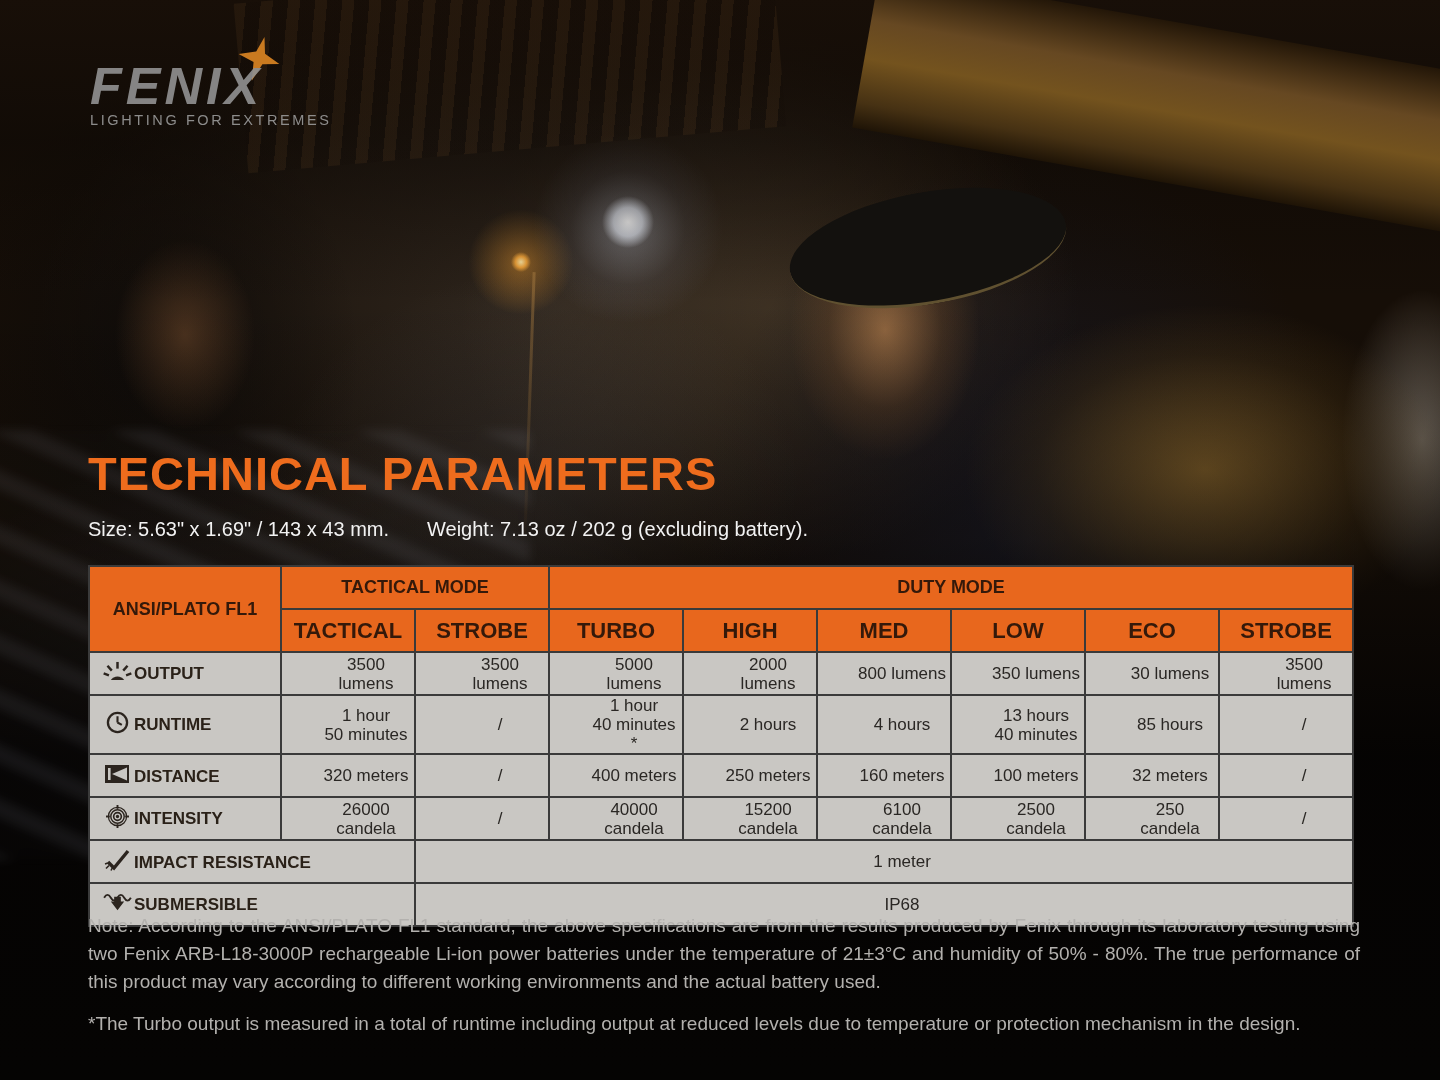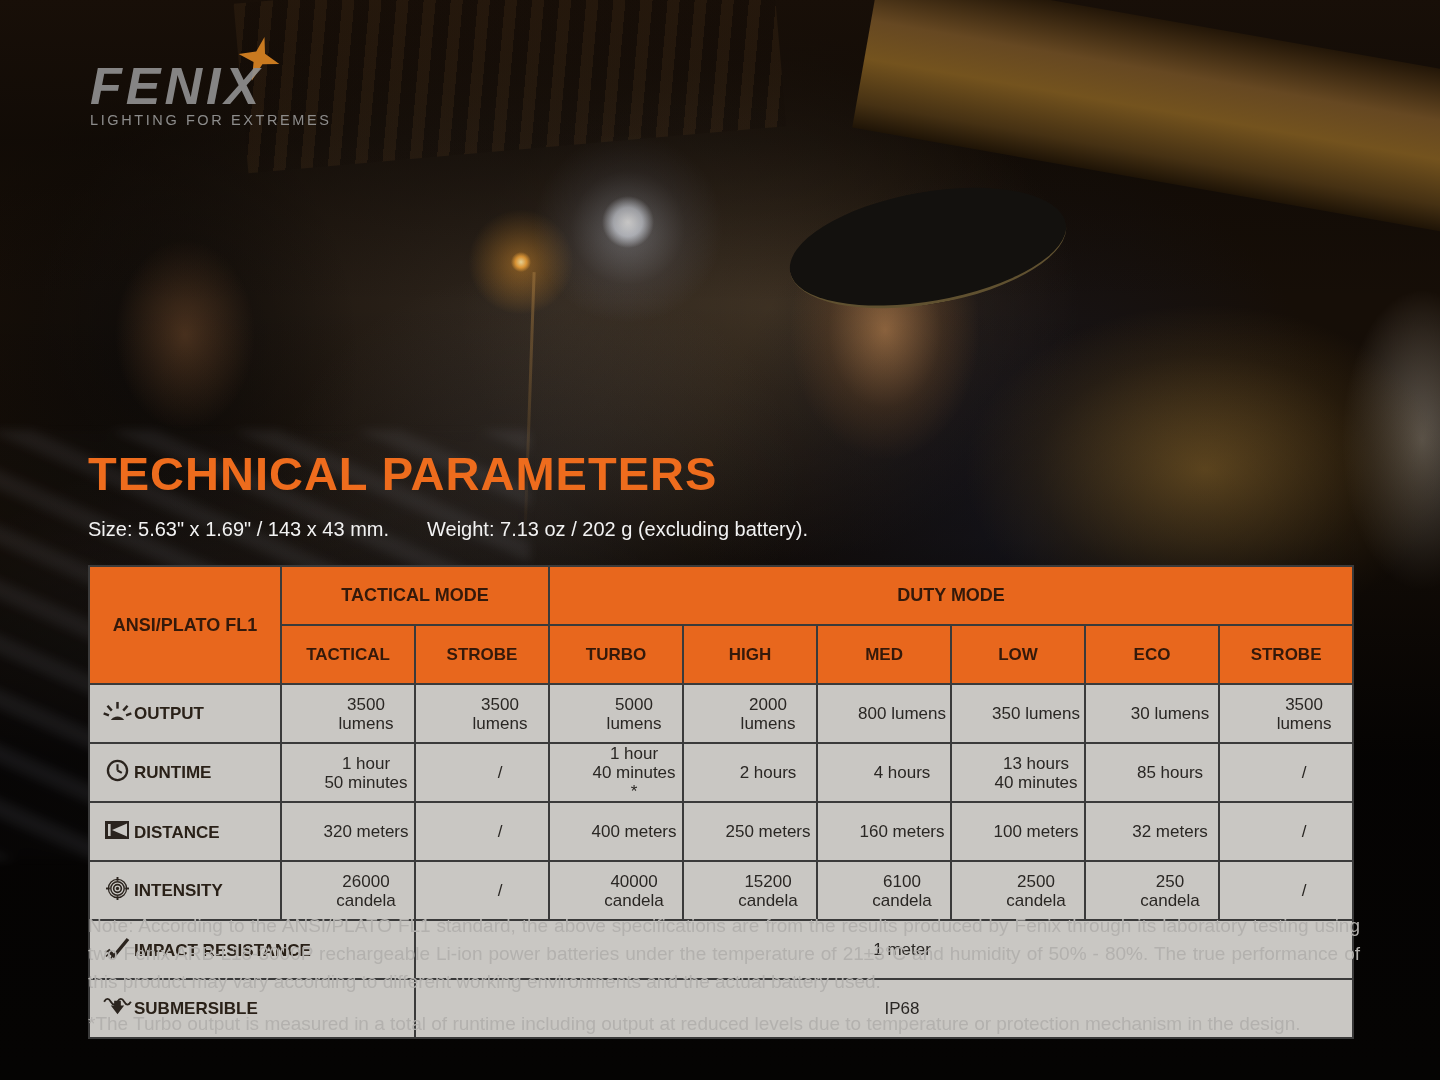--- a/index.html
+++ b/index.html
@@ -74,24 +74,24 @@
     font-size:20px; color:#f2f2f2;
   }
   
   .spec-table {
     position:absolute; left:88px; top:565px; width:1264px;
     border-collapse:collapse; table-layout:fixed;
     font-size:17px; color:#2a2724;
   }
   .spec-table th, .spec-table td {
     border:2px solid var(--tborder, #3a3a3a); text-align:center; vertical-align:middle;
-    height:59px; line-height:19px; padding:0 2px;
+    height:43px; line-height:19px; padding:0 2px;
   }
   .spec-table thead th {
-    background:var(--accent-dark, #e8671d); color:#34190a; font-weight:bold; font-size:17px;
+    background:var(--accent-dark, #e8671d); color:#34190a; font-weight:bold; font-size:22px;
   }
   .spec-table th.corner { font-size:18px; }
   .spec-table th.group { font-size:18px; }
   .spec-table tbody th, .spec-table tbody td { background:var(--cellbg, #c9c7c3);padding-left:38px; }
   .spec-table tbody th.row-label {
     text-align:left; font-weight:bold; color:#2a2118; font-size:17px; padding-left:10px;
   }
   .row-label .icon { display:inline-block; width:34px; vertical-align:middle; text-align:center; }
   .row-label .lbl { vertical-align:middle; }
   

